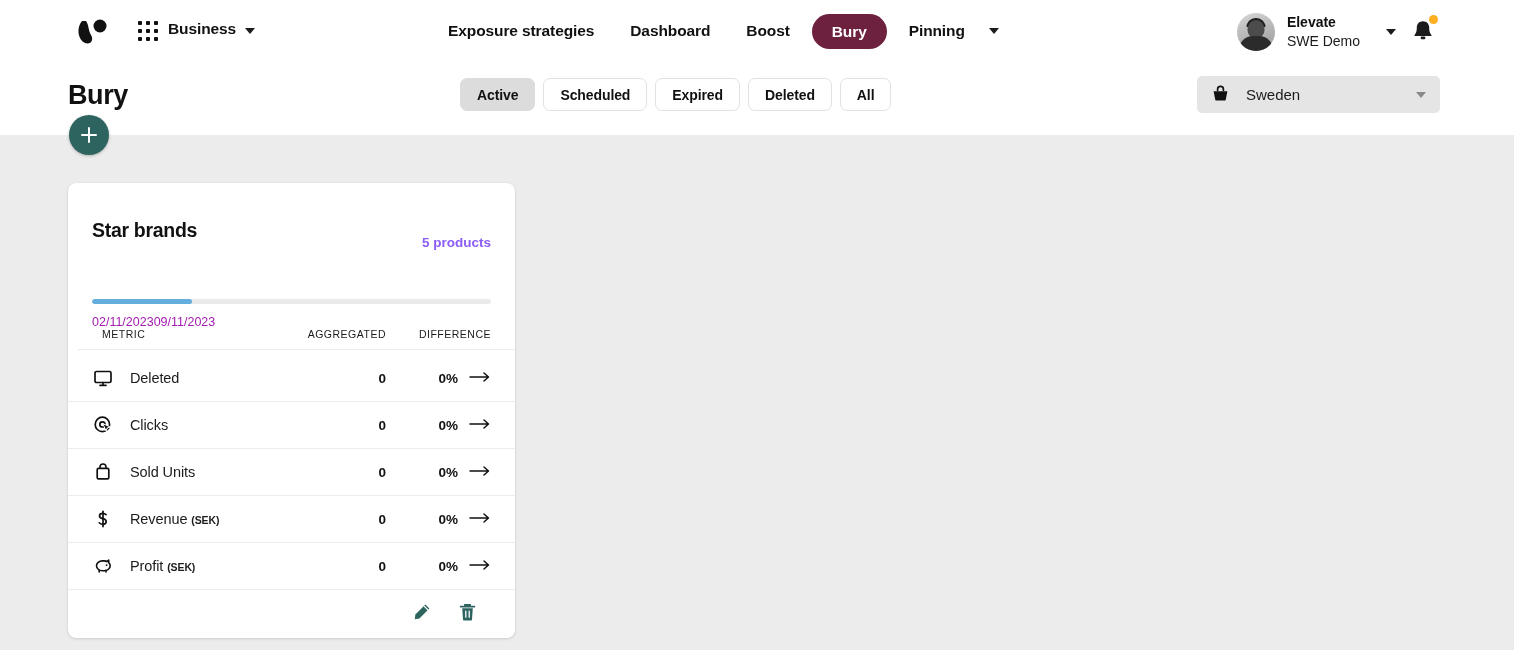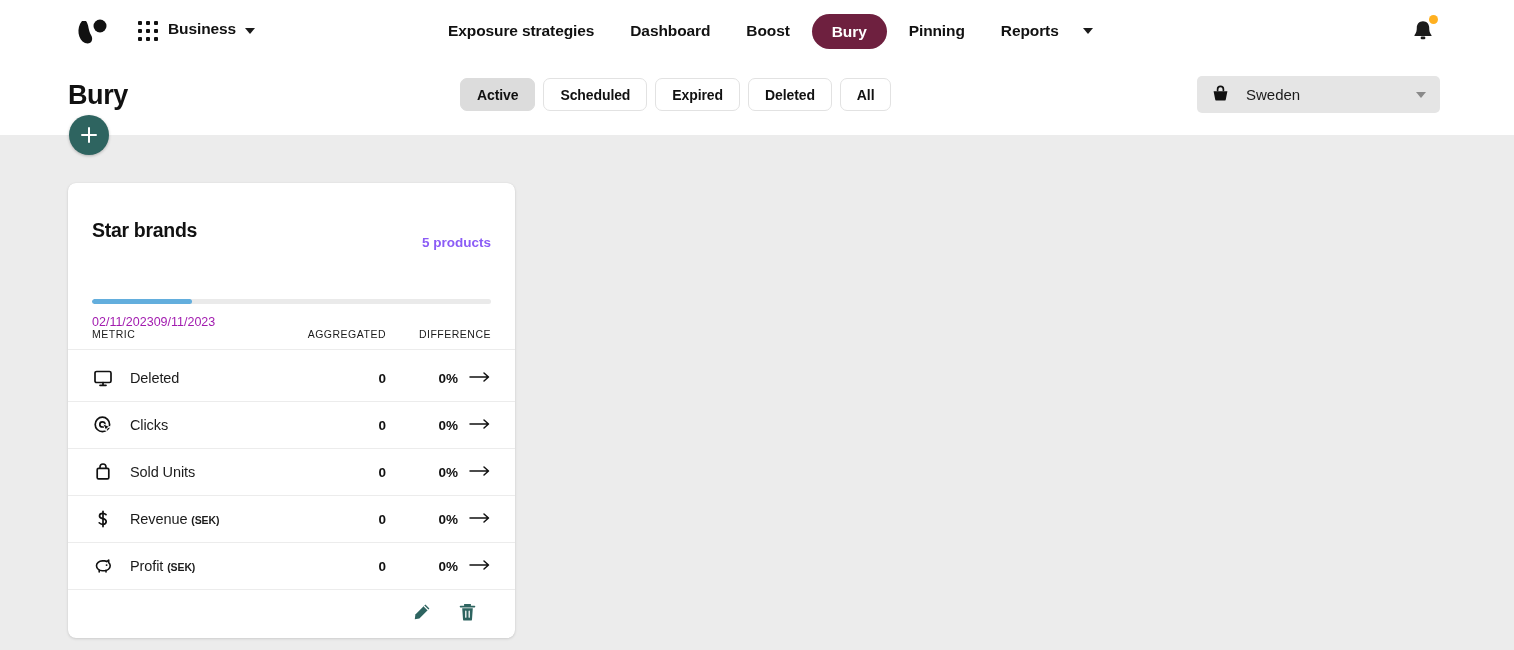--- a/index.html
+++ b/index.html
@@ -166,21 +166,21 @@
     height: 5px; background: #eaeaea; border-radius: 3px; overflow: hidden;
   }
   .bar-fill { height: 5px; background: #63aedd; border-radius: 3px; }
   .dates {
     position: absolute; left: 24px; right: 24px; top: 112px;
     display: flex; justify-content: flex-start;
     font-size: 12.5px; color: #a21caf;
   }
 
   .tbl-head {
-    position: absolute; left: 0; right: 0; top: 145px;
+    position: absolute; left: 10px; right: 0; top: 145px;
     display: flex; padding: 0 24px 9px 24px;
     font-size: 10.5px; font-weight: 400; color: #1b1b1b; letter-spacing: .5px;
     border-bottom: 1px solid #ececec;
   }
   .th-metric { flex: 1; }
   .th-agg { width: 110px; text-align: right; }
   .th-diff { width: 105px; text-align: right; }
 
   .rows { position: absolute; left: 0; right: 0; top: 172px; }
   .row {
@@ -233,24 +233,35 @@
 
     <div class="biz-label">Business</div>
     <div class="caret biz-caret"></div>
 
     <nav class="mainnav">
       <a class="navlink">Exposure strategies</a>
       <a class="navlink">Dashboard</a>
       <a class="navlink">Boost</a>
       <a class="navlink active">Bury</a>
       <a class="navlink">Pinning</a>
-      <a class="navlink">Reports</a>
       <span class="caret reports-caret"></span>
     </nav>
 
+    <div class="profile">
+      <div class="avatar">
+        <div class="hair"></div>
+          <div class="face"></div>
+          <div class="body"></div>
+      </div>
+      <div>
+        <div class="pname">Elevate</div>
+        <div class="psub">SWE Demo</div>
+      </div>
+      <span class="caret profile-caret"></span>
+    </div>
 
     <div class="bell">
       <svg width="26" height="28" viewBox="0 0 26 28">
         <path d="M13 3.2c-3.7 0-6.2 2.8-6.2 6.4 0 4.9-1.3 6.3-2.2 7.3-.4.4-.1 1.1.5 1.1h15.8c.6 0 .9-.7.5-1.1-.9-1-2.2-2.4-2.2-7.3 0-3.6-2.5-6.4-6.2-6.4z" fill="#1b1b1b"></path>
         <rect x="10.6" y="18.6" width="4.8" height="2.6" rx="1.3" fill="#1b1b1b"></rect>
       </svg>
     </div>
     <div class="bell-dot"></div>
   </div>
 

